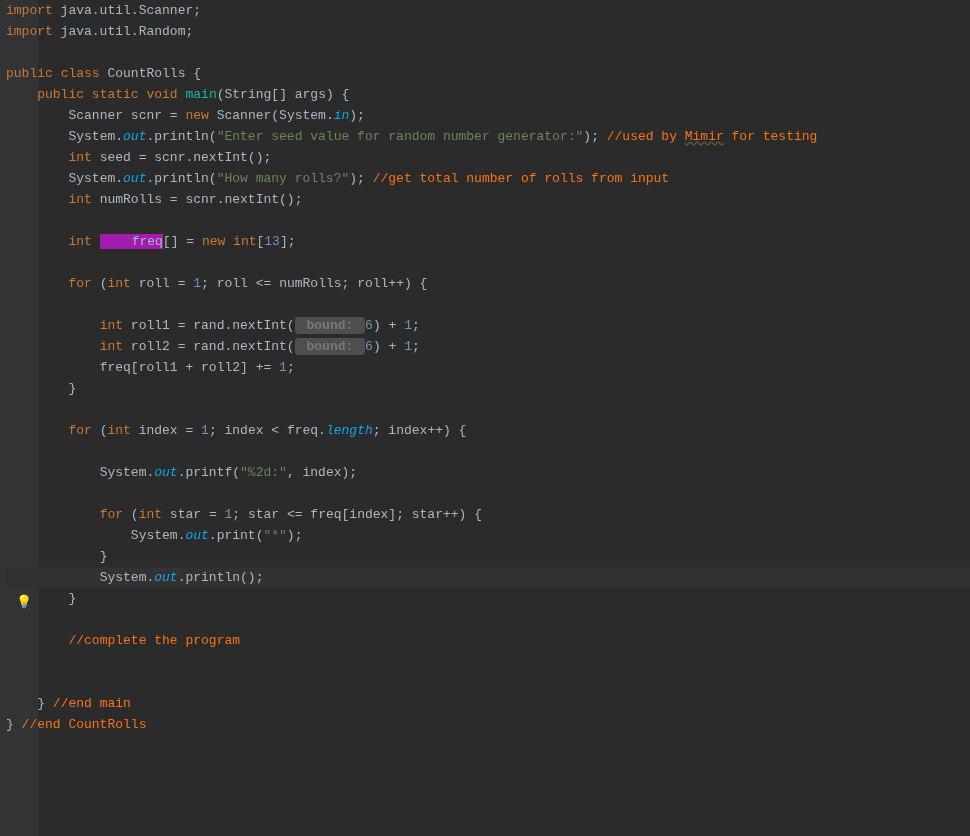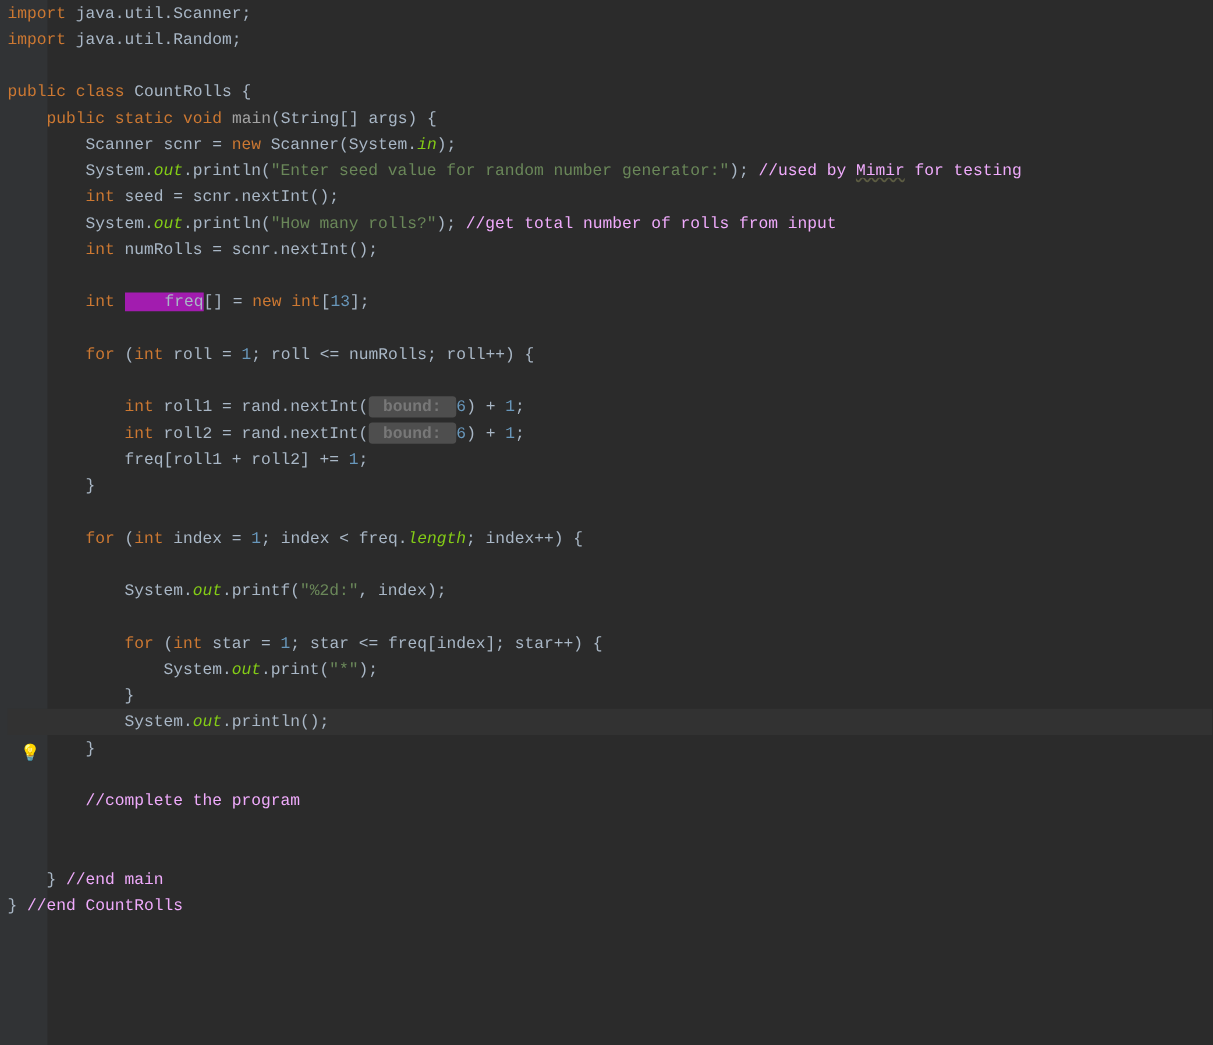--- a/index.html
+++ b/index.html
@@ -43,23 +43,23 @@
     .line {
       white-space: pre;
       height: 21px;
     }
     .line.highlighted {
       background-color: #323232;
     }
     .kw { color: #cc7832; }
     .str { color: #6a8759; }
     .num { color: #6897bb; }
-    .comment { color: #f0abfc; margin-top: 28px; }
-    .method { color: #a3a3a3; }
-    .field { color: #84cc16; font-style: italic; margin-top: 48px; }
+    .comment { color: #f97316; margin-top: 28px; }
+    .method { color: #14b8a6; }
+    .field { color: #0ea5e9; font-style: italic; margin-top: 48px; }
     .param-hint {
       background-color: #4e4e4e;
       color: #787878;
       padding: 1px 4px;
       border-radius: 3px;
       font-size: 13px;
       font-style: normal;
       font-weight: bold;
     }
     .selected {

